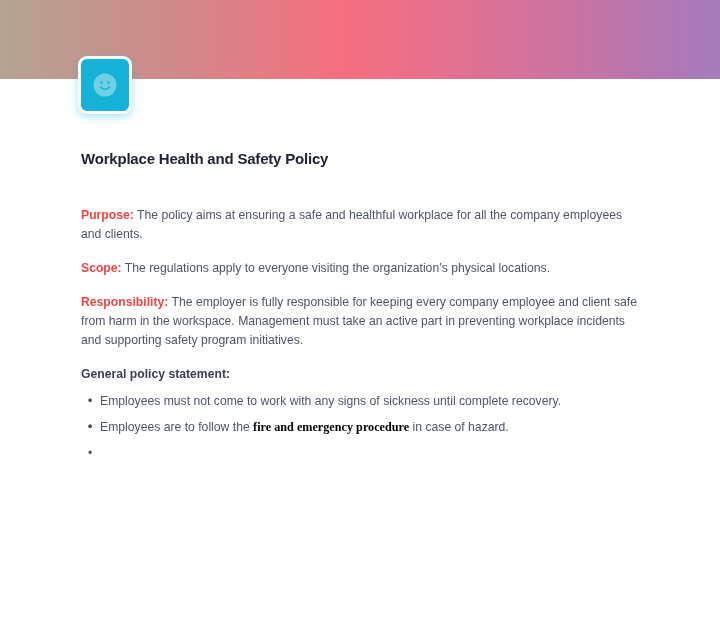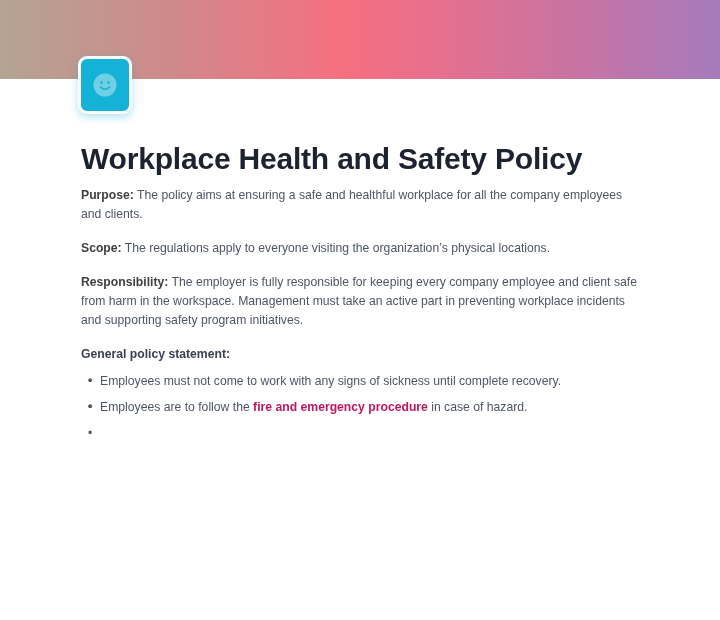--- a/index.html
+++ b/index.html
@@ -13,36 +13,36 @@
     .logo {
       position: absolute; left: 78px; top: 56px; width: 54px; height: 58px;
       background: #14b2d6; border: 3px solid #ffffff; border-radius: 9px;
       box-shadow: 0 3px 8px rgba(20,178,214,0.35);
       display: flex; align-items: center; justify-content: center;
     }
     .logo svg { width: 26px; height: 26px; }
 
     .content { position: absolute; left: 81px; top: 144px; width: 560px; color: #4d5566; }
     .title {
-      font-size: 30px; font-weight: bold; color: #1d2230; letter-spacing: -0.2px;
-      line-height: 30px; margin-bottom: 12px;
+      font-size: 15px; font-weight: bold; color: #1d2230; letter-spacing: -0.2px;
+      line-height: 30px; margin-bottom: 32px;
     }
     .para { font-size: 12.2px; line-height: 19px; margin-bottom: 15px; }
-    .para b, .label { color: #404040; font-weight: bold; }
+    .para b, .label { color: #ef4444; font-weight: bold; }
     .section-heading { font-size: 12.2px; line-height: 19px; font-weight: bold; color: #3a4152; margin-bottom: 8px; }
 
     ul.policy { list-style: none; padding-left: 7px; }
     ul.policy li {
       position: relative; padding-left: 12px; font-size: 12.2px; line-height: 19px;
       margin-bottom: 7px; padding-right: 0;
     }
     ul.policy li .bullet {
       position: absolute; left: 0; top: 0; color: #4d5566;
     }
-    ul.policy li b { color: #be185d; }
+    ul.policy li b { color: #000000; font-family: Liberation Serif, serif; }
   </style>
 </head>
 <body>
 
 <div class="banner"></div>
 
 <div class="logo">
   <svg viewBox="0 0 26 26">
     <circle cx="13" cy="13" r="11.5" fill="#7fd3e8" opacity="0.85"></circle>
     <circle cx="9.5" cy="10.5" r="1.3" fill="#14b2d6"></circle>

